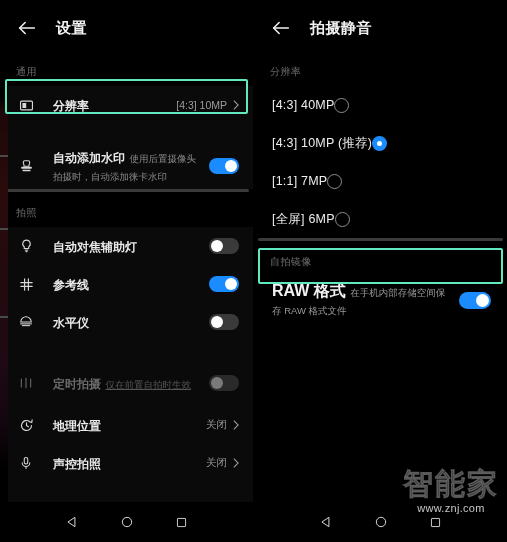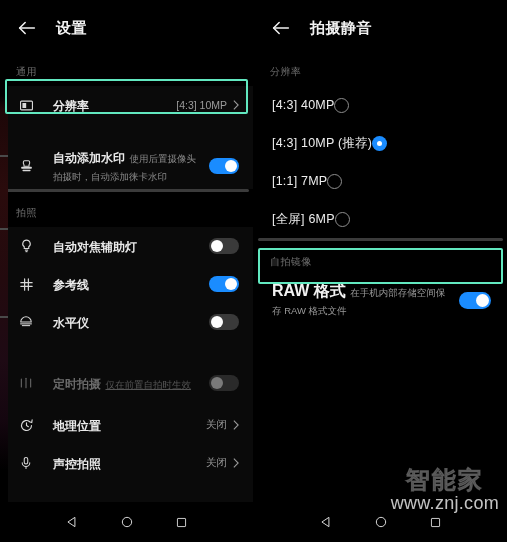--- a/index.html
+++ b/index.html
@@ -151,26 +151,26 @@
   }
   .navbar svg { display:block; }
 
   
   .wm {
     position:absolute; right:8px; bottom:28px;
     text-align:center; z-index:8; pointer-events:none;
     user-select:none;
   }
   .wm-main {
-    font-size:24px; font-weight:bold; letter-spacing:2px;
+    font-size:30px; font-weight:bold; letter-spacing:2px;
     color:rgba(255,255,255,0.13);
     -webkit-text-stroke:0.6px rgba(230,230,230,0.30);
   }
   .wm-sub {
-    font-size:18px; color:rgba(250,250,250,0.78);
+    font-size:11px; color:rgba(250,250,250,0.78);
     margin-top:-3px; letter-spacing:.3px;
   }
 </style>
 </head>
 <body>
 
 <div class="screens">
 
   <div class="phone phone-left">
     <div class="edge-artifact"></div>

